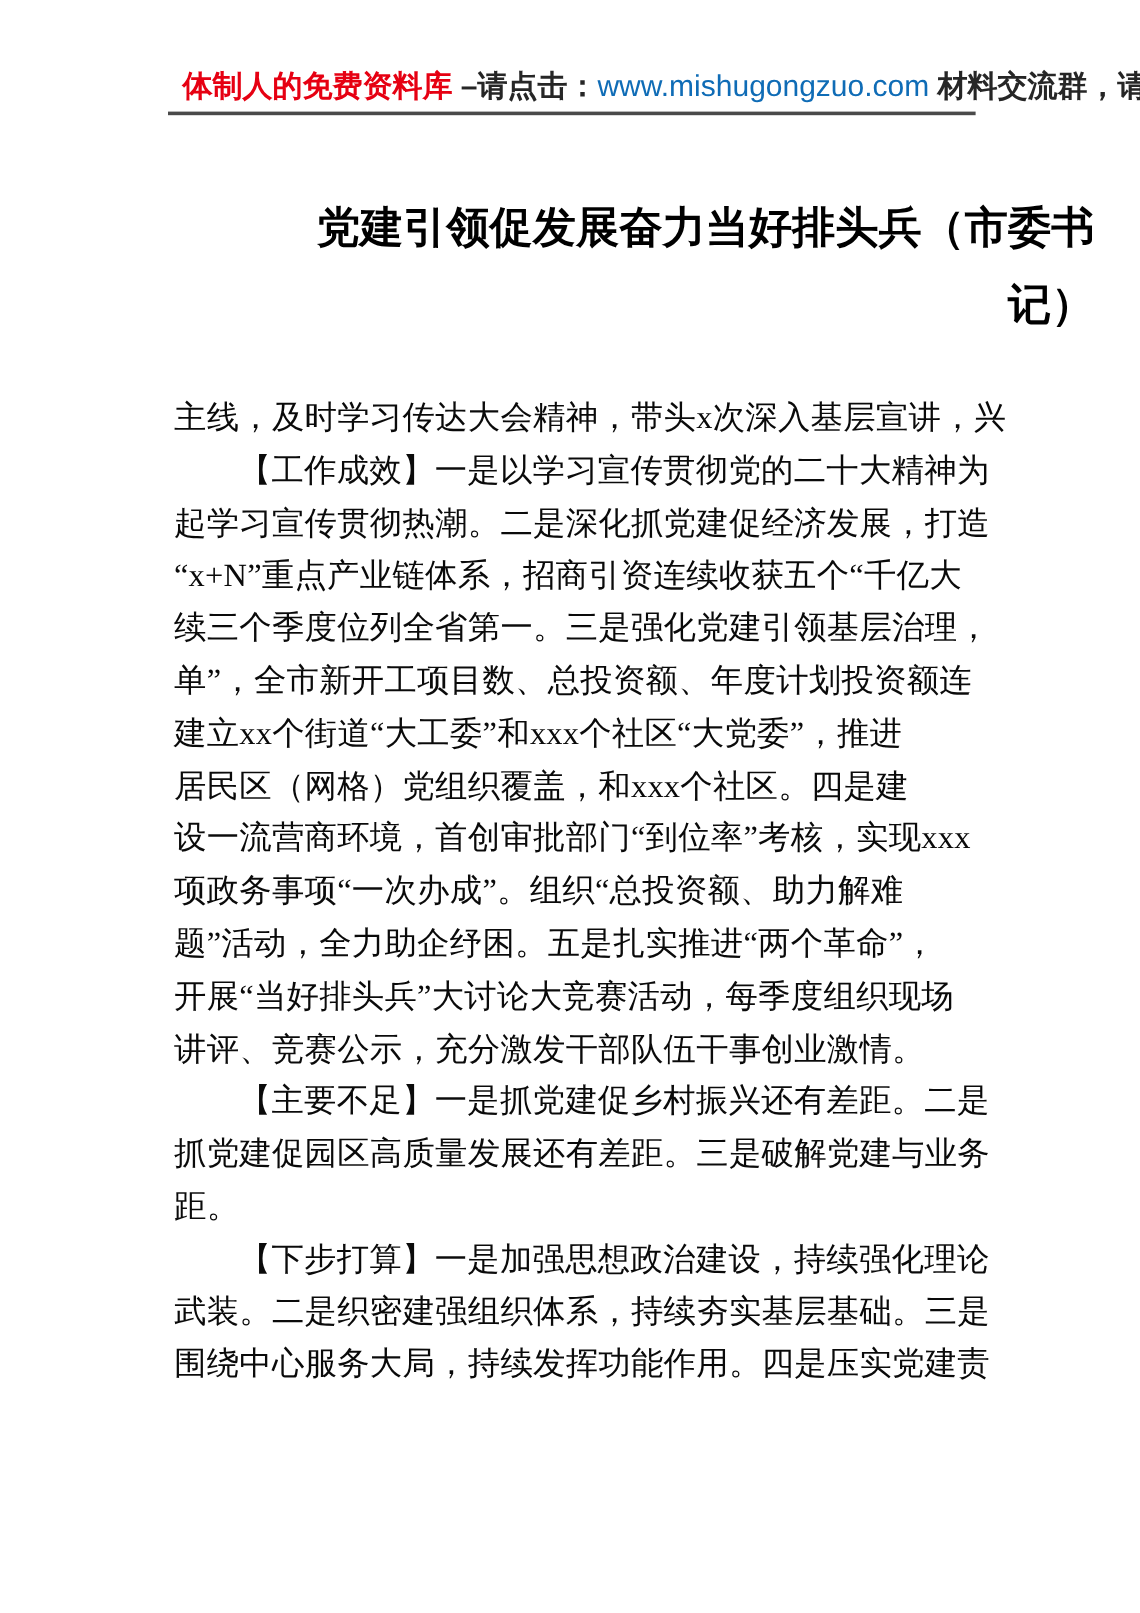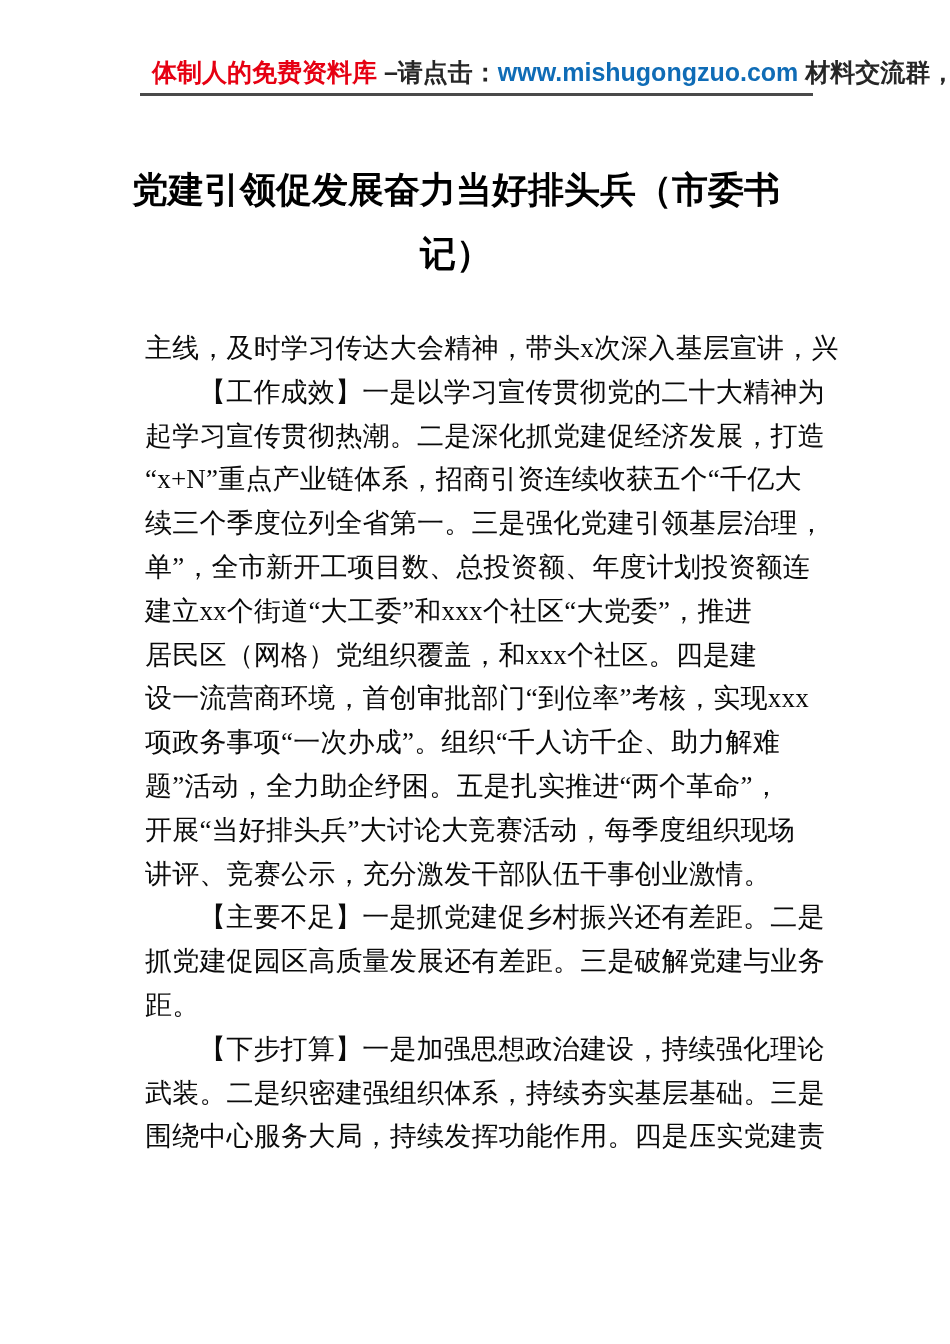--- a/index.html
+++ b/index.html
@@ -26,28 +26,28 @@
     box-sizing: border-box;
     border-bottom: 3px solid var(--rule-color, #4a4a4a);
     font-family: "Liberation Sans", "DejaVu Sans", sans-serif;
     font-weight: bold;
     font-size: 25px;
     line-height: 32px;
     white-space: nowrap;
     color: var(--header-text, #262626);
   }
   .header-bar .site-name { color: var(--site-name-color, #e60012); }
-  .header-bar .url       { color: var(--url-color, #0f6cb6); font-weight: bold; }
+  .header-bar .url       { color: var(--url-color, #0f6cb6); font-weight: normal; }
   
   .doc-title {
     position: absolute;
     left: 0;
     top: 158px;
     width: 912px;
-    text-align: center;
+    text-align: right;
     font-weight: bold;
     font-size: 36px;
     line-height: 64px;
     letter-spacing: 0px;
     color: #000000;
   }
   
   .doc-body {
     position: absolute;
     left: 145px;
@@ -83,21 +83,21 @@
   <div class="doc-body">
       <div class="body-line">主线，及时学习传达大会精神，带头x次深入基层宣讲，兴</div>
       <div class="body-line first">【工作成效】一是以学习宣传贯彻党的二十大精神为</div>
       <div class="body-line">起学习宣传贯彻热潮。二是深化抓党建促经济发展，打造</div>
       <div class="body-line">“x+N”重点产业链体系，招商引资连续收获五个“千亿大</div>
       <div class="body-line">续三个季度位列全省第一。三是强化党建引领基层治理，</div>
       <div class="body-line">单”，全市新开工项目数、总投资额、年度计划投资额连</div>
       <div class="body-line">建立xx个街道“大工委”和xxx个社区“大党委”，推进</div>
       <div class="body-line">居民区（网格）党组织覆盖，和xxx个社区。四是建</div>
       <div class="body-line">设一流营商环境，首创审批部门“到位率”考核，实现xxx</div>
-      <div class="body-line">项政务事项“一次办成”。组织“千人访千企、助力解难</div>
+      <div class="body-line">项政务事项“一次办成”。组织“总投资额、助力解难</div>
       <div class="body-line">题”活动，全力助企纾困。五是扎实推进“两个革命”，</div>
       <div class="body-line">开展“当好排头兵”大讨论大竞赛活动，每季度组织现场</div>
       <div class="body-line">讲评、竞赛公示，充分激发干部队伍干事创业激情。</div>
       <div class="body-line first">【主要不足】一是抓党建促乡村振兴还有差距。二是</div>
       <div class="body-line">抓党建促园区高质量发展还有差距。三是破解党建与业务</div>
       <div class="body-line">距。</div>
       <div class="body-line first">【下步打算】一是加强思想政治建设，持续强化理论</div>
       <div class="body-line">武装。二是织密建强组织体系，持续夯实基层基础。三是</div>
       <div class="body-line">围绕中心服务大局，持续发挥功能作用。四是压实党建责</div>
     </div>

